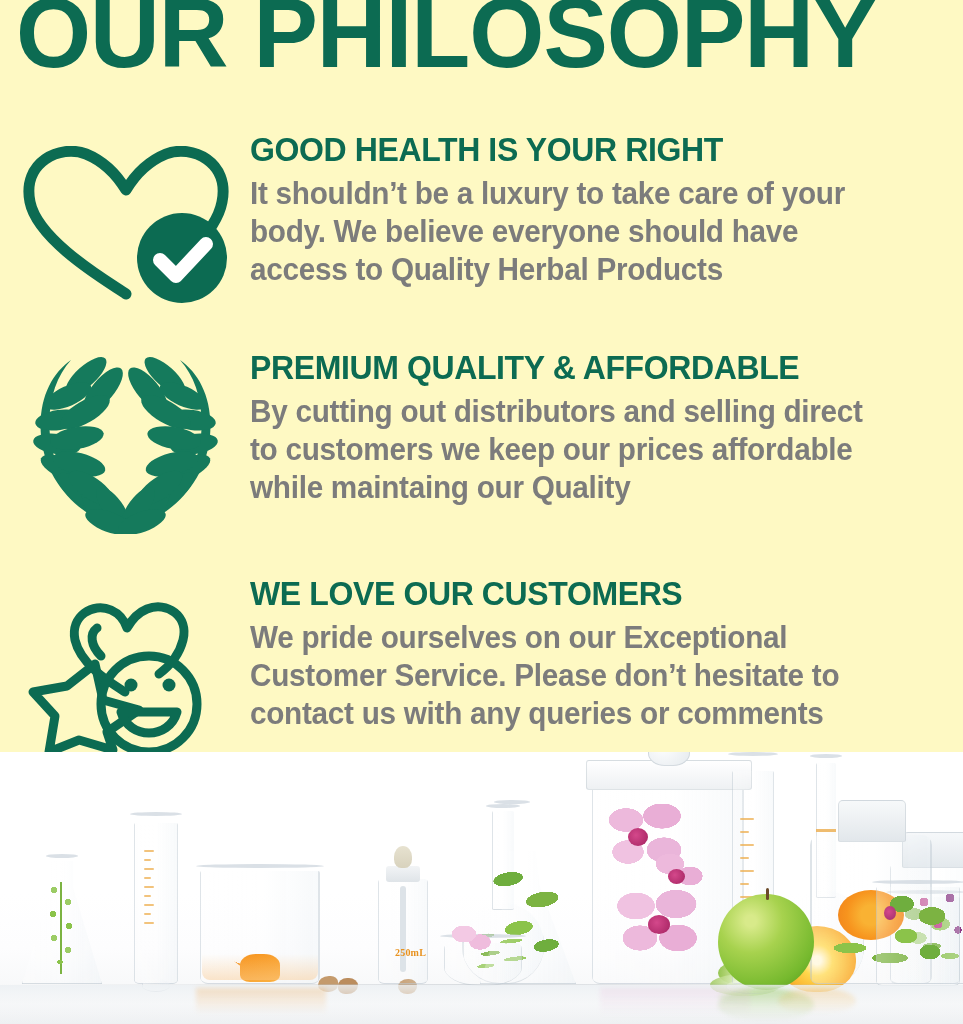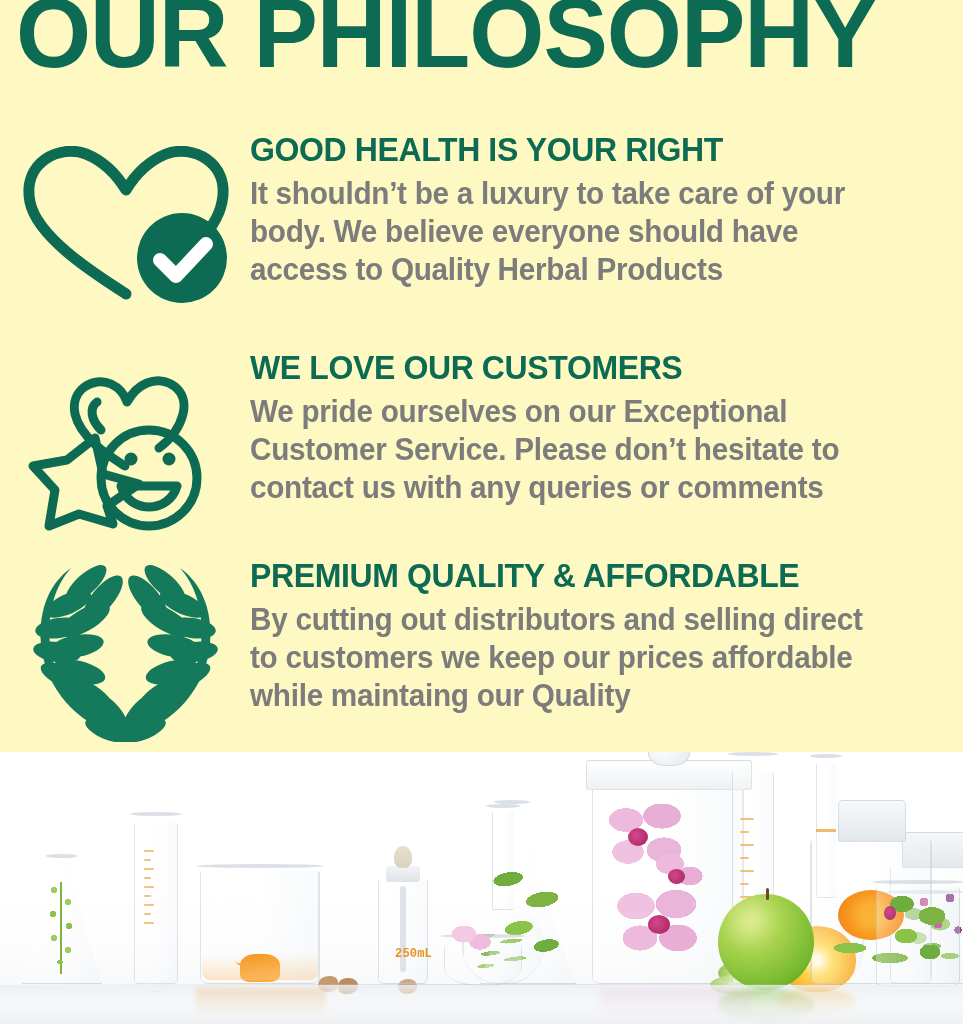--- a/index.html
+++ b/index.html
@@ -150,25 +150,25 @@
     border-radius: 50%;
     background: rgba(205,214,221,.75);
   }
 
   
   .blob { position: absolute; border-radius: 50%; }
 
   
   .label-250 {
     position: absolute;
-    font-size: 12px;
+    font-size: 10px;
     font-weight: 700;
     color: #e8921f;
     letter-spacing: .2px;
-    font-family: Liberation Mono, monospace;
+    font-family: Liberation Serif, serif;
   }
   .tick-col {
     position: absolute;
     width: 10px;
     display: flex;
     flex-direction: column;
     gap: 7px;
   }
   .tick {
     height: 2px;
@@ -195,50 +195,20 @@
                    C 116 34, 128 17, 150 8
                    C 176 -2, 214 16, 206 56
                    C 203 72, 190 90, 175 105" fill="none" stroke="#0c6b52" stroke-width="11" stroke-linecap="round" stroke-linejoin="round"></path>
           <circle cx="166" cy="112" r="45" fill="#0c6b52"></circle>
           <path d="M144 114 L160 130 L190 98" fill="none" stroke="#ffffff" stroke-width="14" stroke-linecap="round" stroke-linejoin="round"></path>
         </svg>
       </div>
       <div class="feature-text">
         <p class="feature-heading">GOOD HEALTH IS YOUR RIGHT</p>
         <p class="feature-body">It shouldn’t be a luxury to take care of your body. We believe everyone should have access to Quality Herbal Products</p>
-      </div>
-    </div>
-
-    <div class="feature-row row-3">
-      <div class="feature-icon">
-        <svg width="208" height="170" viewBox="0 0 208 170">
-          <g fill="none" stroke="#0c6b52" stroke-width="9" stroke-linecap="round" stroke-linejoin="round">
-
-            <path d="M104 100
-                     C 92 92, 60 74, 54 48
-                     C 49 24, 72 10, 90 18
-                     C 99 22, 104 30, 106 36
-                     C 110 29, 116 21, 126 17
-                     C 146 9, 168 24, 162 48
-                     C 158 64, 146 76, 138 82"></path>
-
-            <path d="M76 36 C 68 42, 70 54, 80 64"></path>
-
-            <path d="M74 72 L82 108 L118 118 L86 140 L92 158 L58 148 L28 160 L34 124 L12 100 L46 94 Z"></path>
-
-            <circle cx="128" cy="112" r="48"></circle>
-            <path d="M100 120 C 108 148, 148 148, 156 120 Z"></path>
-          </g>
-          <circle cx="110" cy="93" r="6.5" fill="#0c6b52"></circle>
-          <circle cx="148" cy="93" r="6.5" fill="#0c6b52"></circle>
-        </svg>
-      </div>
-      <div class="feature-text">
-        <p class="feature-heading">WE LOVE OUR CUSTOMERS</p>
-        <p class="feature-body">We pride ourselves on our Exceptional Customer Service. Please don’t hesitate to contact us with any queries or comments</p>
       </div>
     </div>
 
     <div class="feature-row row-2">
       <div class="feature-icon">
         <svg width="205" height="178" viewBox="0 0 205 178">
           <g fill="#157a5c">
 
             <path d="M96 171 C 54 160, 22 124, 18 80 C 15 44, 28 18, 48 4
                      C 32 22, 24 48, 27 80 C 31 122, 60 156, 98 166 Z"></path>
@@ -284,20 +254,50 @@
             <ellipse cx="119" cy="166" rx="25" ry="10" transform="rotate(-20 119 166)"></ellipse>
           </g>
         </svg>
       </div>
       <div class="feature-text">
         <p class="feature-heading">PREMIUM QUALITY &amp; AFFORDABLE</p>
         <p class="feature-body">By cutting out distributors and selling direct to customers we keep our prices affordable while maintaing our Quality</p>
       </div>
     </div>
 
+    <div class="feature-row row-3">
+      <div class="feature-icon">
+        <svg width="208" height="170" viewBox="0 0 208 170">
+          <g fill="none" stroke="#0c6b52" stroke-width="9" stroke-linecap="round" stroke-linejoin="round">
+
+            <path d="M104 100
+                     C 92 92, 60 74, 54 48
+                     C 49 24, 72 10, 90 18
+                     C 99 22, 104 30, 106 36
+                     C 110 29, 116 21, 126 17
+                     C 146 9, 168 24, 162 48
+                     C 158 64, 146 76, 138 82"></path>
+
+            <path d="M76 36 C 68 42, 70 54, 80 64"></path>
+
+            <path d="M74 72 L82 108 L118 118 L86 140 L92 158 L58 148 L28 160 L34 124 L12 100 L46 94 Z"></path>
+
+            <circle cx="128" cy="112" r="48"></circle>
+            <path d="M100 120 C 108 148, 148 148, 156 120 Z"></path>
+          </g>
+          <circle cx="110" cy="93" r="6.5" fill="#0c6b52"></circle>
+          <circle cx="148" cy="93" r="6.5" fill="#0c6b52"></circle>
+        </svg>
+      </div>
+      <div class="feature-text">
+        <p class="feature-heading">WE LOVE OUR CUSTOMERS</p>
+        <p class="feature-body">We pride ourselves on our Exceptional Customer Service. Please don’t hesitate to contact us with any queries or comments</p>
+      </div>
+    </div>
+
   </div>
 
   <div class="photo-strip">
     <div class="photo-bg"></div>
 
     <div class="item" style="left:16px; bottom:40px; width:92px; height:128px;">
       <div class="glass" style="left:6px; width:80px; height:122px;
            clip-path: polygon(36% 0%, 64% 0%, 64% 22%, 100% 100%, 0% 100%, 36% 22%);"></div>
       <div class="rim" style="left:30px; top:-2px; width:32px;"></div>
       <div style="position:absolute; left:34px; bottom:10px; width:22px; height:92px;

